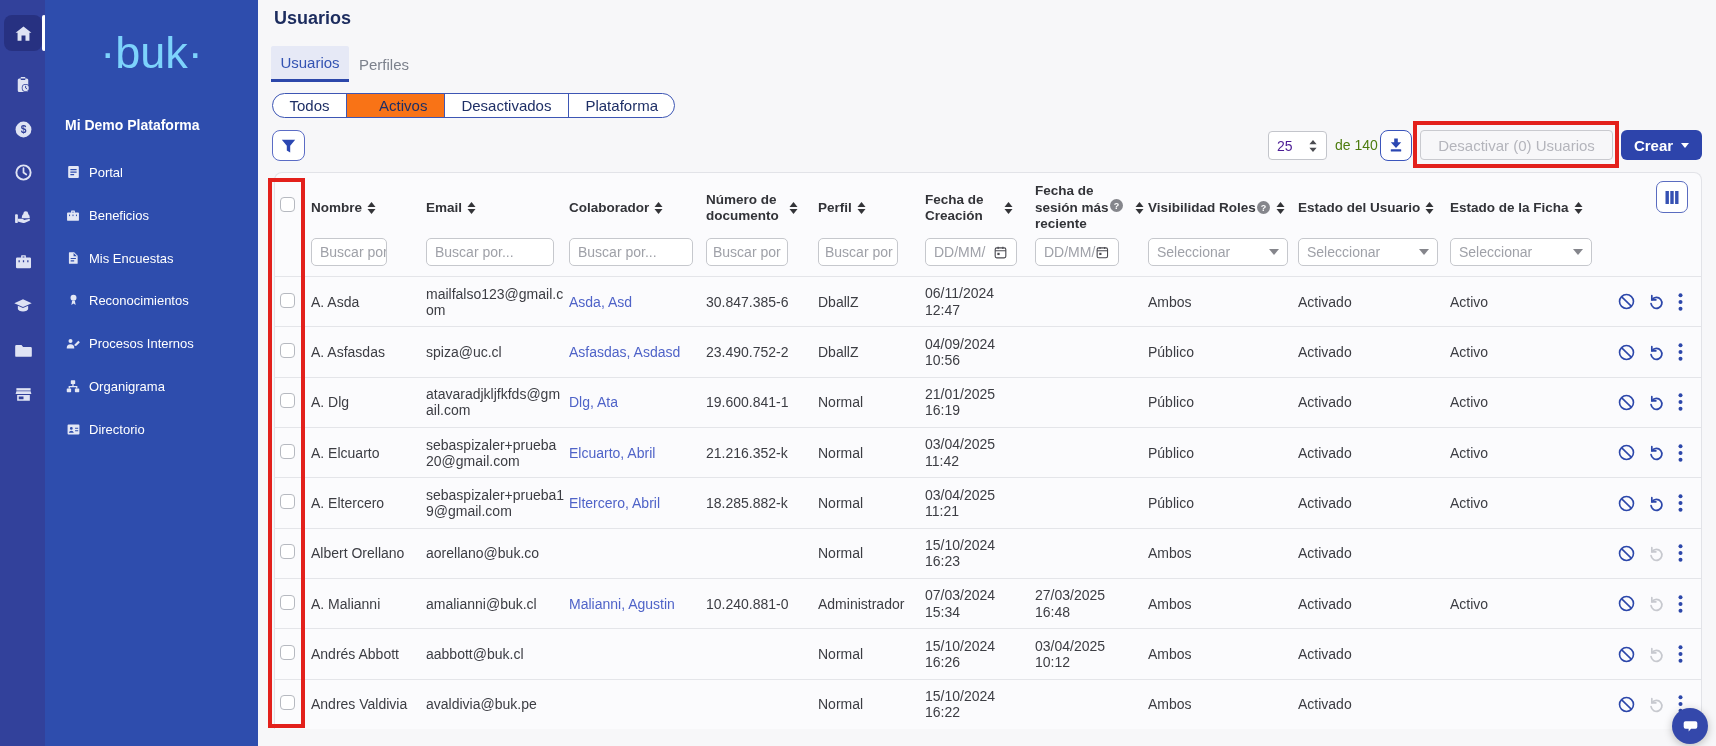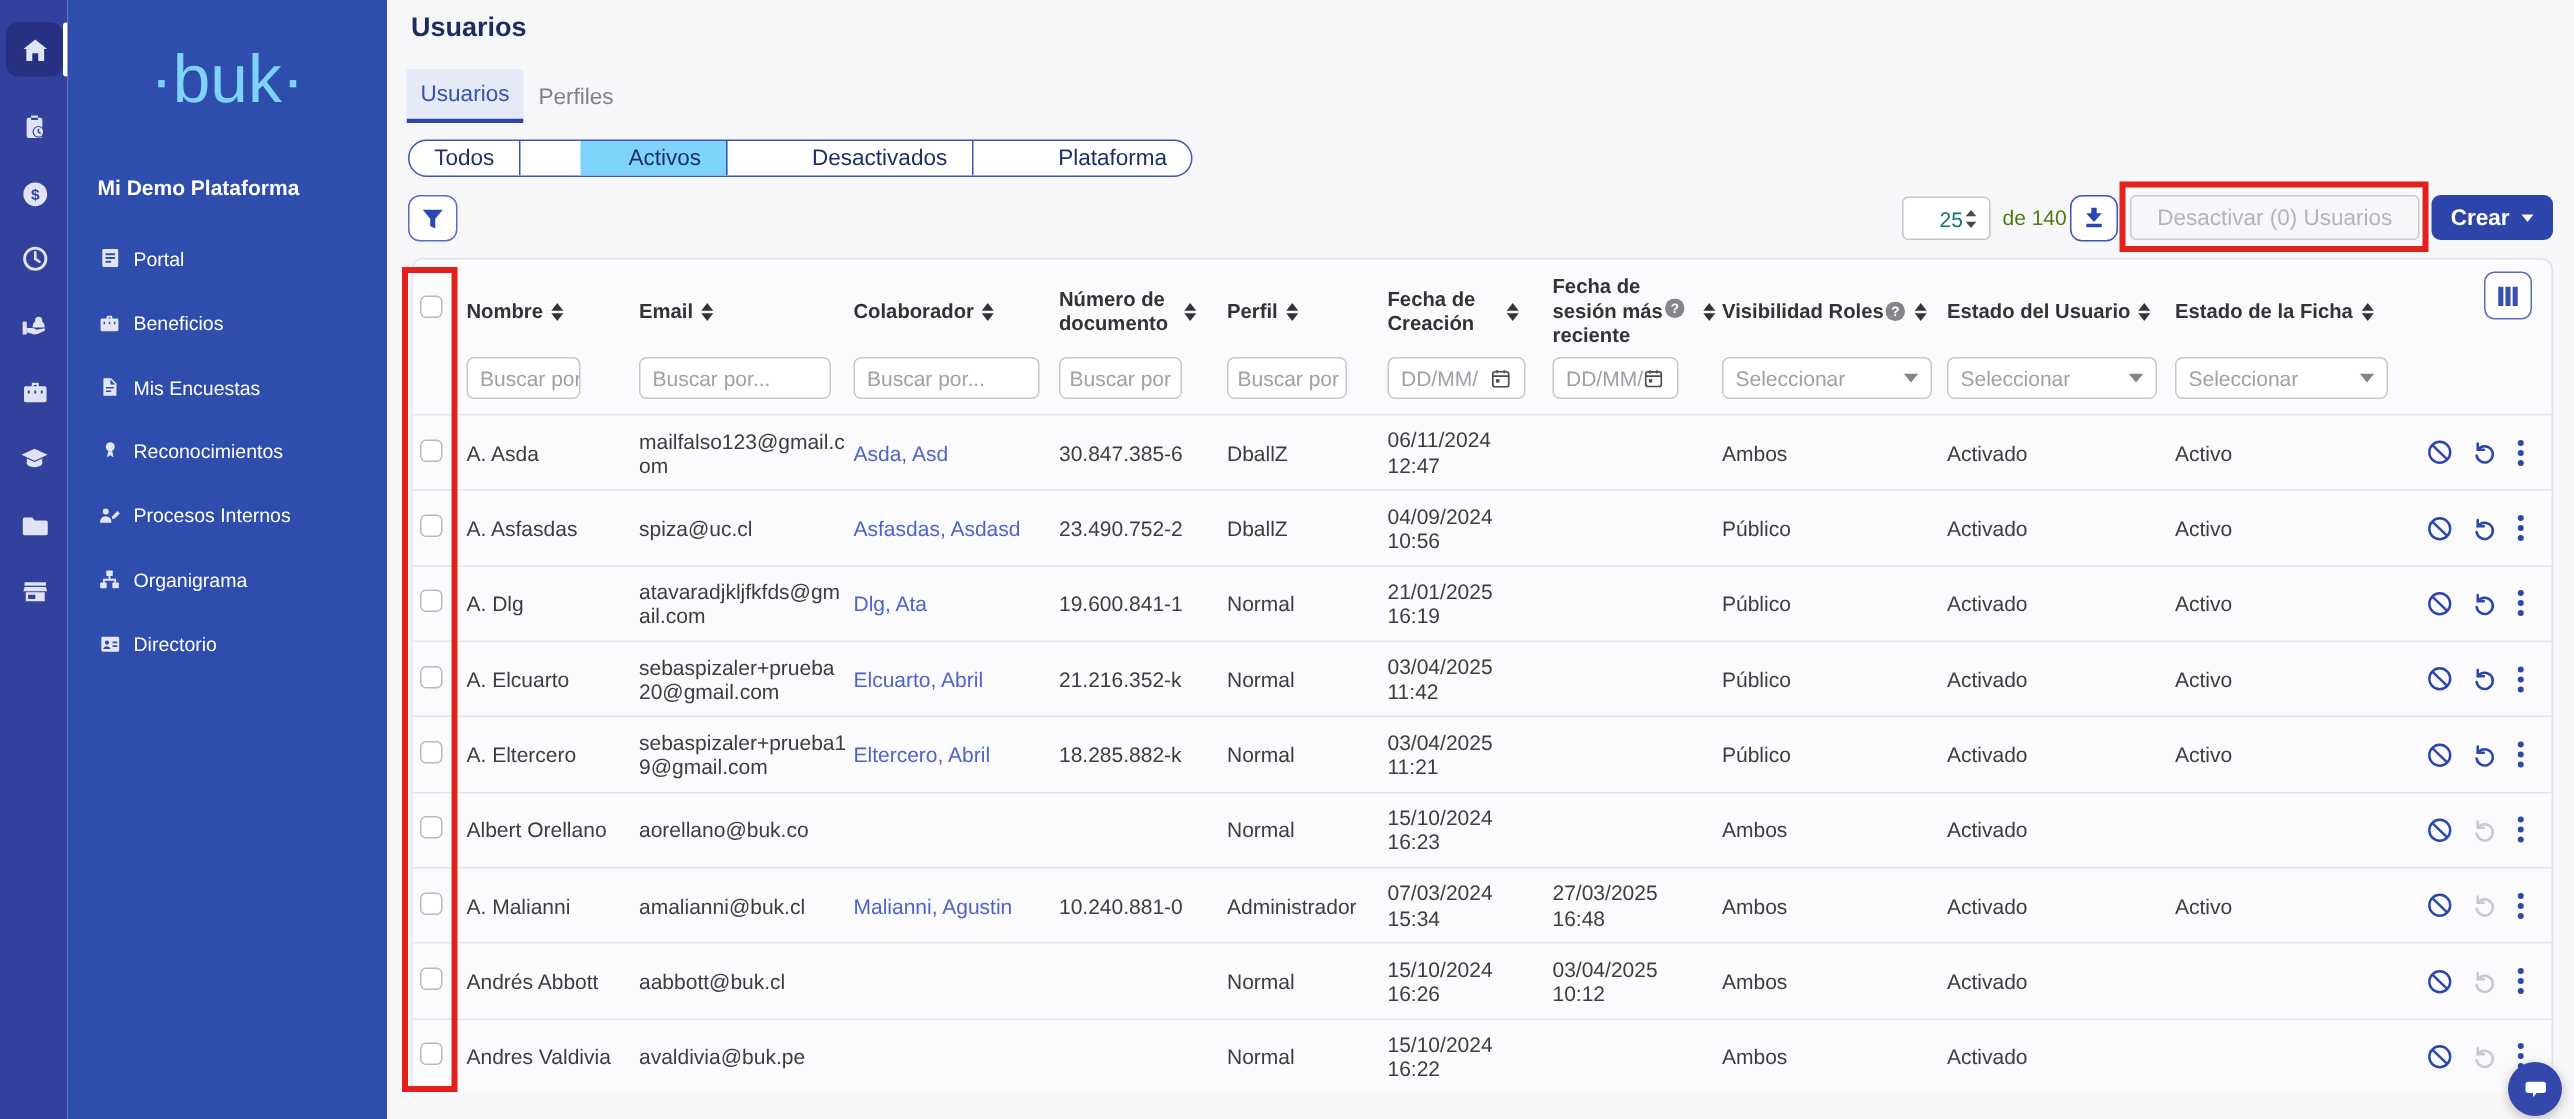--- a/index.html
+++ b/index.html
@@ -20,29 +20,29 @@
 .menuitem span.mtext { margin-left:8px; font-size:13px; font-weight:normal; white-space:nowrap; }
 
 
 #main { position:absolute; left:0; top:0; width:1716px; height:746px; background:none; }
 h1.title { position:absolute; left:274px; top:8px; font-size:18px; font-weight:bold; color:#1c2c5e; }
 
 .tab { position:absolute; top:46px; height:36px; font-size:15px; display:flex; align-items:center; justify-content:center; }
 #tab1 { left:271px; width:78px; background:#e6e9f6; color:#3353b2; border-bottom:3px solid #2c47aa; border-radius:2px 2px 0 0; padding-bottom:1px; }
 #tab2 { left:358px; width:52px; color:#7c818c; }
 
-#seg { position:absolute; left:272px; top:93px; height:25px; display:flex; border:1px solid #3d56b4; border-radius:12.5px; overflow:hidden; background:#fff;gap:40px; }
+#seg { position:absolute; left:272px; top:93px; height:25px; display:flex; border:1px solid #3d56b4; border-radius:12.5px; overflow:hidden; background:#fff; }
 #seg .s { padding:0 16.5px; display:flex; align-items:center; font-size:15px; font-weight:normal; color:#1e2f66; border-right:1px solid #3d56b4; }
 #seg .s:last-child { border-right:none; }
-#seg .s.on { background:#7dd3fc;padding-left:32px; }
+#seg .s.on { background:#f97316;padding-left:32px; }
 
 #filterbtn { position:absolute; left:271.5px; top:130px; width:33px; height:31px; background:#fff; border:1.5px solid #5b6cc5; border-radius:8px; display:flex; align-items:center; justify-content:center; }
 
 #ver { position:absolute; left:1288px; top:137px; font-size:14px; color:#b91c1c; }
-#pagesel { position:absolute; left:1268px; top:131px; width:59px; height:29px; border:1px solid #c3c5cb; border-radius:4px; background:#fff; font-size:14px; color:#0f766e; display:flex; align-items:center; padding-left:24px; }
+#pagesel { position:absolute; left:1268px; top:131px; width:59px; height:29px; border:1px solid #c3c5cb; border-radius:4px; background:#fff; font-size:14px; color:#4c1d95; display:flex; align-items:center; padding-left:8px; }
 #de140 { position:absolute; left:1335px; top:137px; font-size:14px; color:#4d7c0f; }
 #dlbtn { position:absolute; left:1379.5px; top:129.5px; width:32px; height:31.5px; border:1.5px solid #3b55bc; border-radius:8px; background:#fff; display:flex; align-items:center; justify-content:center; }
 #deactbtn { position:absolute; left:1420px; top:130px; width:193px; height:30px; border:1px solid #c9cacf; border-radius:4px; background:#f7f7f9; color:#b4b5bc; font-size:15px; display:flex; align-items:center; justify-content:center; }
 #crearbtn { position:absolute; left:1621px; top:130px; width:81px; height:30px; border-radius:6px; background:#2d44ab; color:#fff; font-size:15px; font-weight:bold; display:flex; align-items:center; justify-content:center; }
 #crearbtn .caret { width:0; height:0; border-left:4px solid transparent; border-right:4px solid transparent; border-top:5px solid #fff; margin-left:8px; }
 
 
 #table { position:absolute; left:274px; top:172px; width:1428px; background:#fbfbfd; border:1px solid #e2e3e8; border-radius:8px 8px 0 0; border-bottom:none; padding-top:9px; }
 .trow { display:grid; grid-template-columns:34px 115px 143px 137px 112px 107px 110px 113px 150px 152px 153px 102px; align-items:center; }
 .trow > div { padding:0 2px; font-size:14px; color:#3c3d43; }

